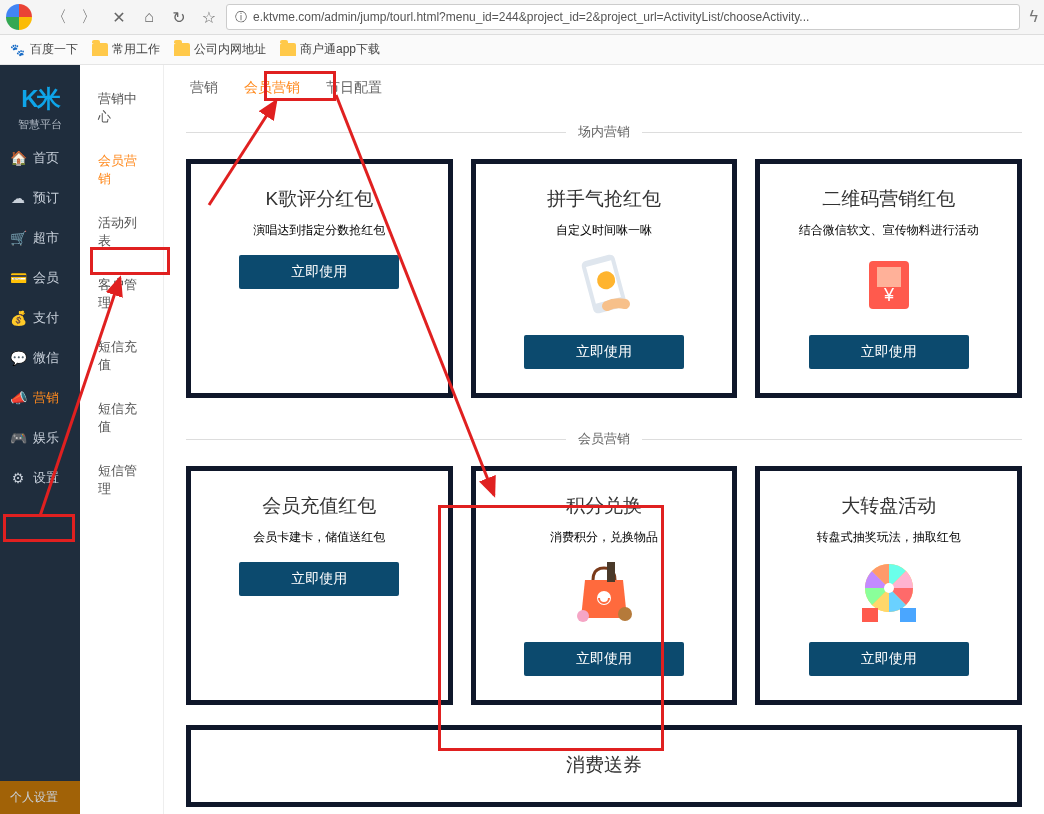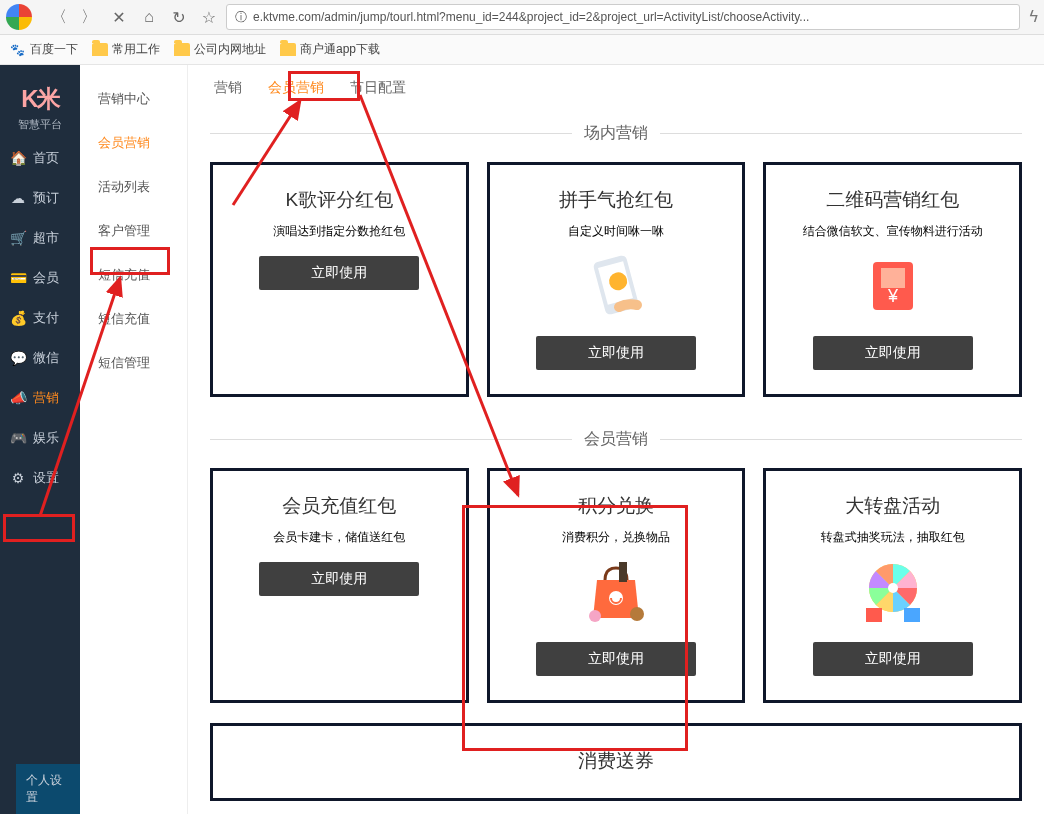--- a/index.html
+++ b/index.html
@@ -16,47 +16,47 @@
 .bookmarks { height: 30px; background: #fafafa; border-bottom: 1px solid #e5e5e5; display: flex; align-items: center; padding: 0 10px; gap: 14px; }
 .bm { display: flex; align-items: center; gap: 4px; cursor: pointer; color: #444; font-size: 12px; }
 .bm .f { width: 16px; height: 13px; background: #ffc94a; border-radius: 2px 2px 0 0; position: relative; }
 .bm .f::before { content:""; position:absolute; top:-3px; left:0; width:8px; height:3px; background:#ffc94a; border-radius:2px 2px 0 0; }
 .bm .paw { width:16px; height:16px; display:flex; align-items:center; justify-content:center; color:#2a75e6; }
 
 
 .app { display: flex; height: calc(100% - 65px); }
 .sidebar-main { width: 80px; background: #1f2d3d; color: #c8d0da; display: flex; flex-direction: column; padding-top: 8px; }
 .brand { text-align: center; padding: 10px 0 6px; }
-.brand-logo { font-size: 24px; font-weight: bold; color: #fca5a5; letter-spacing: -2px; }
+.brand-logo { font-size: 24px; font-weight: bold; color: #0ea5e9; letter-spacing: -2px; }
 .brand-sub { font-size: 11px; color: #aeb7c2; margin-top: 2px; text-align: center; }
 .sb-item { display:flex; align-items:center; gap:7px; padding: 11px 10px; cursor: pointer; font-size: 13px; }
 .sb-item.active { color: #ff8a1e; }
 .sb-item .ic { width:16px; text-align:center; font-size:14px; }
-.sb-foot { margin-top: auto; background:#0c4a6e; padding:8px 10px; font-size:12px; color:#c8d0da;margin-left:16px; }
-
-.sidebar-sub { width: 108px; background: #fff; border-right: 1px solid #eee; padding-top: 12px; }
+.sb-foot { margin-top: auto; background:#a16207; padding:8px 10px; font-size:12px; color:#c8d0da; }
+
+.sidebar-sub { width: 84px; background: #fff; border-right: 1px solid #eee; padding-top: 12px; }
 .sub-item { padding: 13px 18px; cursor: pointer; color:#555; font-size: 13px; }
 .sub-item.active { color: #ff8a1e; }
 
 .content { flex:1; overflow:auto; position:relative; }
 .tabs { display:flex; gap: 26px; padding: 14px 26px 10px; font-size:14px; color:#666; }
 .tab { cursor:pointer; padding-bottom:4px; }
 .tab.active { color:#ff8a1e; }
 
 .section { padding: 0 22px 20px; }
 .sec-title { display:flex; align-items:center; gap:12px; margin: 12px 0 18px; }
 .sec-title .line { flex:1; height:1px; background:#ddd; }
-.sec-title span { color:#666; font-size:16px; }
+.sec-title span { color:#666; font-size:13px; }
 
 .cards { display:flex; gap: 18px; }
-.card { flex:1; border:3px solid #0f172a; padding: 22px 14px 24px; text-align:center; display:flex; flex-direction:column; align-items:center; gap:10px; }
+.card { flex:1; border:5px solid #0f172a; padding: 22px 14px 24px; text-align:center; display:flex; flex-direction:column; align-items:center; gap:10px; }
 .card h3 { font-size:19px; font-weight:normal; color:#333; }
 .card .desc { font-size:12px; color:#000000; }
 .card .illus { width: 90px; height: 70px; display:flex; align-items:center; justify-content:center; }
-.btn-use { background:#404040; color:#fff; border:none; width: 160px; height:34px; font-size:14px; cursor:pointer; border-radius:2px; margin-top:6px; }
+.btn-use { background:#0c4a6e; color:#fff; border:none; width: 160px; height:34px; font-size:14px; cursor:pointer; border-radius:2px; margin-top:6px; }
 
 .illus svg { display:block; }
 
 
 .anno { position:absolute; border:3px solid #e02020; pointer-events:none; }
 .arrow-svg { position:absolute; pointer-events:none; }
 </style>
 </head>
 <body>
 

